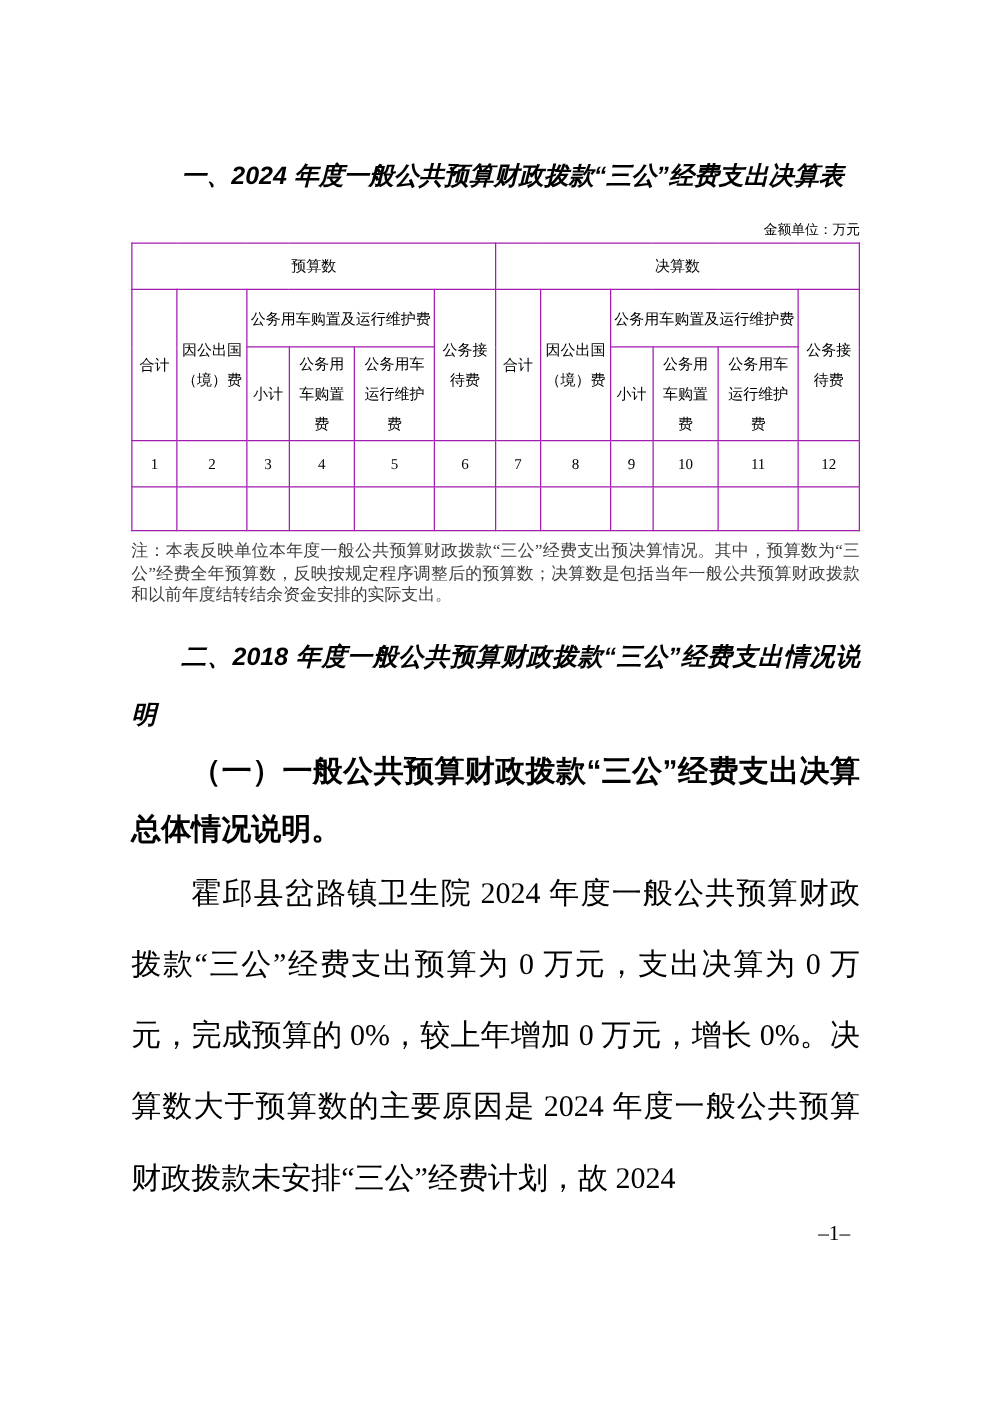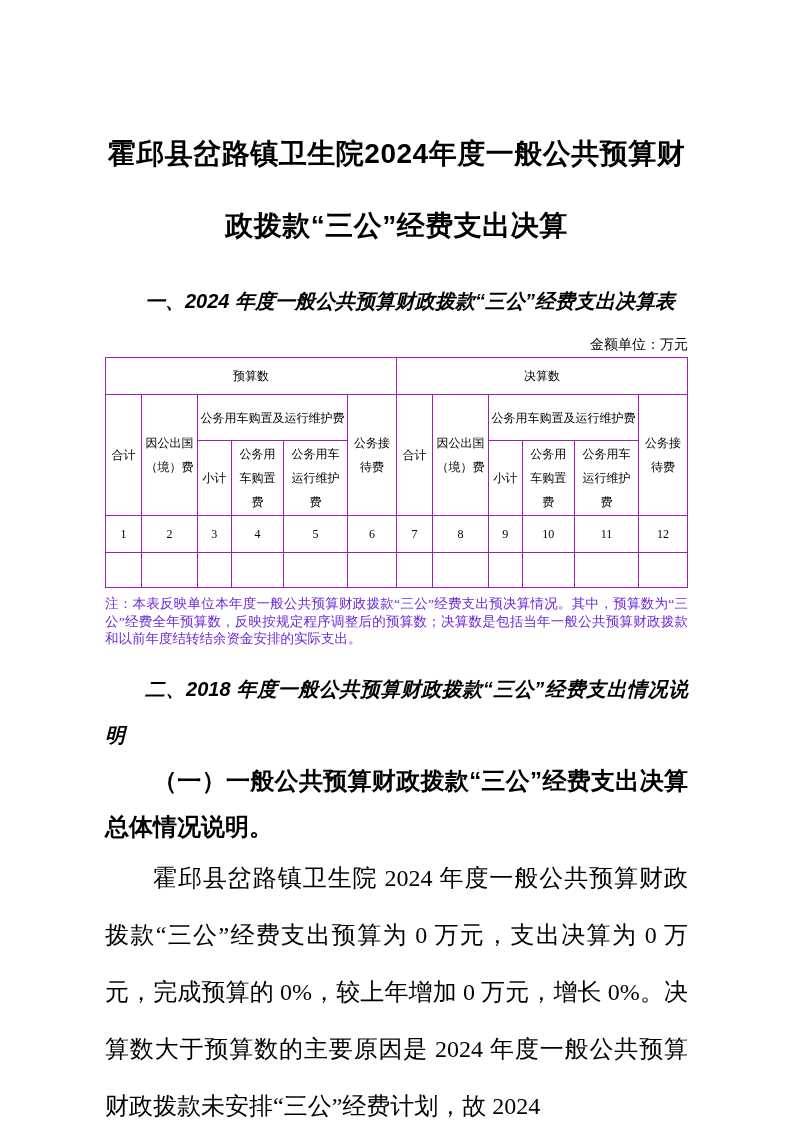--- a/index.html
+++ b/index.html
@@ -19,21 +19,21 @@
     font-family: "Liberation Sans", sans-serif;
     font-size: 20px; font-weight: 700; line-height: 46px;
     text-indent: 2em; text-align: justify; font-style: italic;
   }
   .sub-heading {
     font-family: "Liberation Sans", sans-serif;
     font-size: 24px; font-weight: 700; line-height: 46px;
     text-indent: 2em; text-align: justify;
   }
   .unit-label {
-    font-size: 14px; text-align: right; margin-top: 12px; margin-bottom: 3px;
+    font-size: 11px; text-align: right; margin-top: 12px; margin-bottom: 3px;
   }
   table.sangong {
     width: 100%; border-collapse: collapse; table-layout: fixed;
     font-size: 12px;
   }
   table.sangong td {
     border: 1px solid #a21caf; text-align: center; vertical-align: middle;
     padding: 1px 2px; line-height: 2.0; word-break: break-all;
   }
   tr.r-group td { height: 37px; line-height: 1.4; }
@@ -41,38 +41,37 @@
   tr.r-h3 td { height: 70px; }
   tr.r-index td { height: 37px; line-height: 1.2; }
   tr.r-data td { height: 35px; }
   col.c-total { width: 6.2%; }
   col.c-abroad { width: 9.6%; }
   col.c-sub { width: 5.8%; }
   col.c-pur { width: 9.0%; }
   col.c-op { width: 11.0%; }
   col.c-rec { width: 8.4%; }
   .note {
-    font-size: 13.5px; line-height: 17.5px; color: #6d28d9;
+    font-size: 13.5px; line-height: 17.5px; color: #404040;
     text-align: justify; margin-top: 7px;
   }
   .body-para {
     font-size: 24px; line-height: 57px; text-align: justify;
     text-indent: 2em;
   }
   .spacer-sm { height: 18px; }
   .page-number {
     font-size: 17px; text-align: right; padding-right: 8px; line-height: 30px;
   }
 </style>
 </head>
 <body>
 
 <div class="page">
 
-  <h1 class="doc-title">霍邱县岔路镇卫生院2024年度一般公共预算财政拨款“三公”经费支出决算</h1>
 
   <p class="sec-heading">一、2024 年度一般公共预算财政拨款“三公”经费支出决算表</p>
 
   <div class="unit-label">金额单位：万元</div>
 
   <table class="sangong">
     <colgroup>
       <col class="c-total">
         <col class="c-abroad">
         <col class="c-sub">

